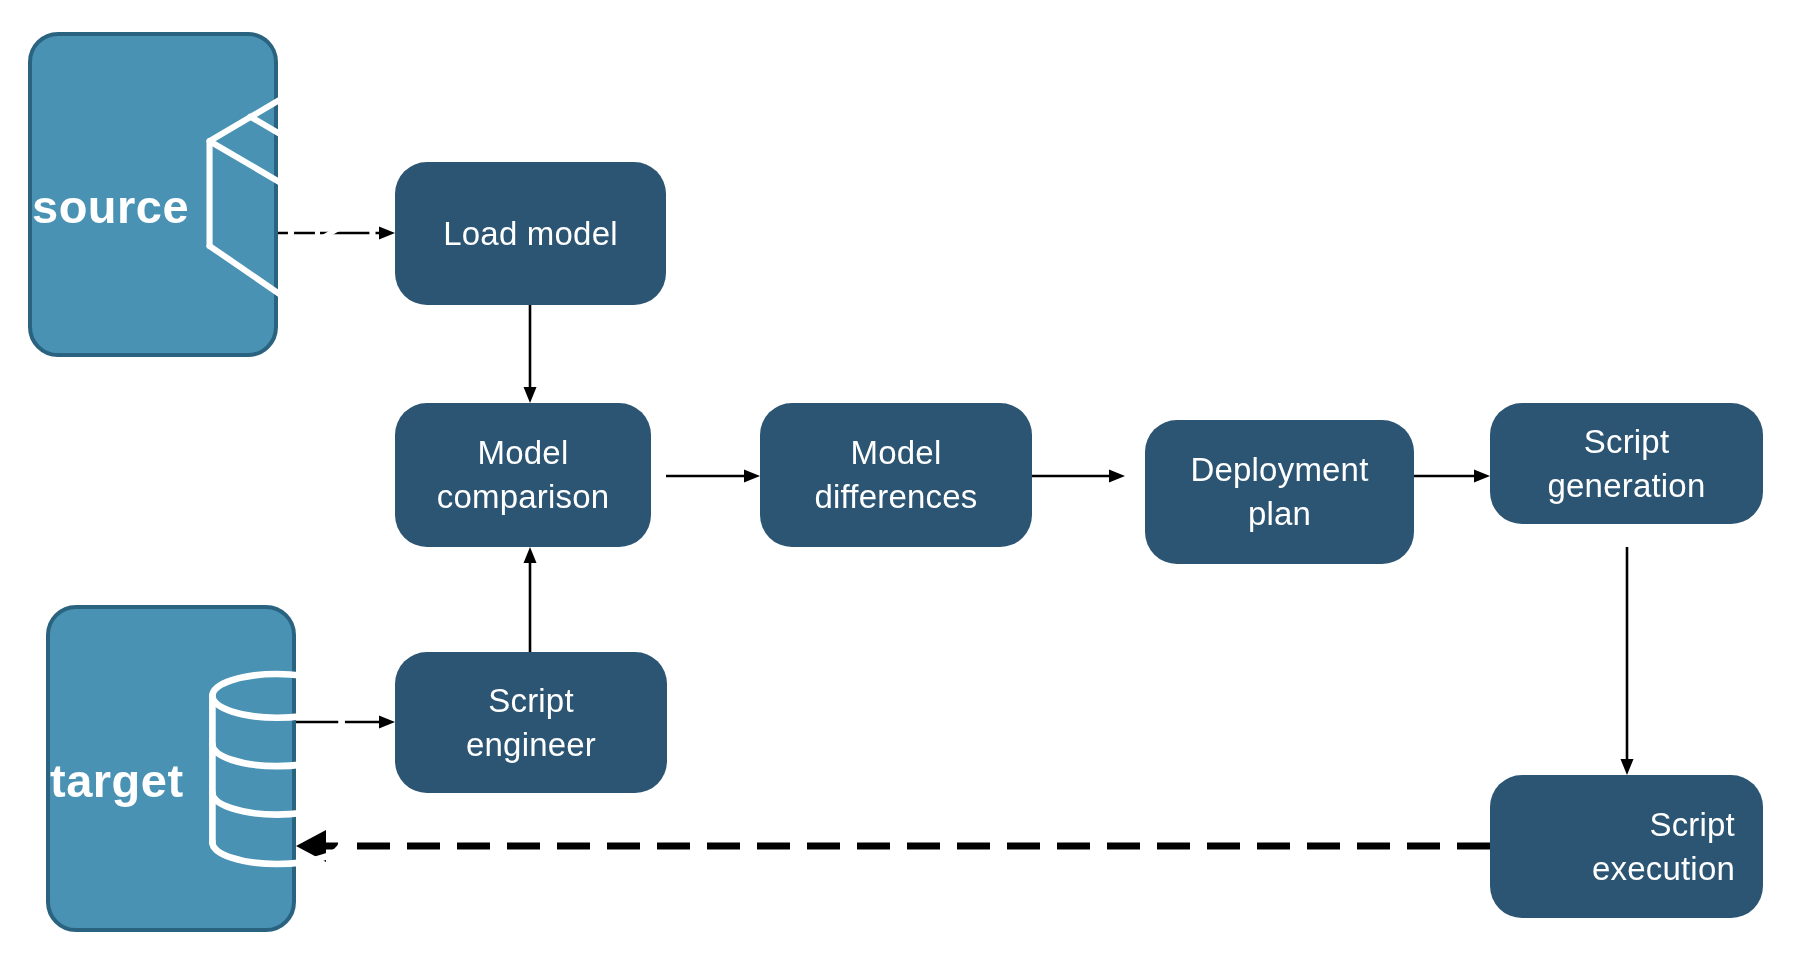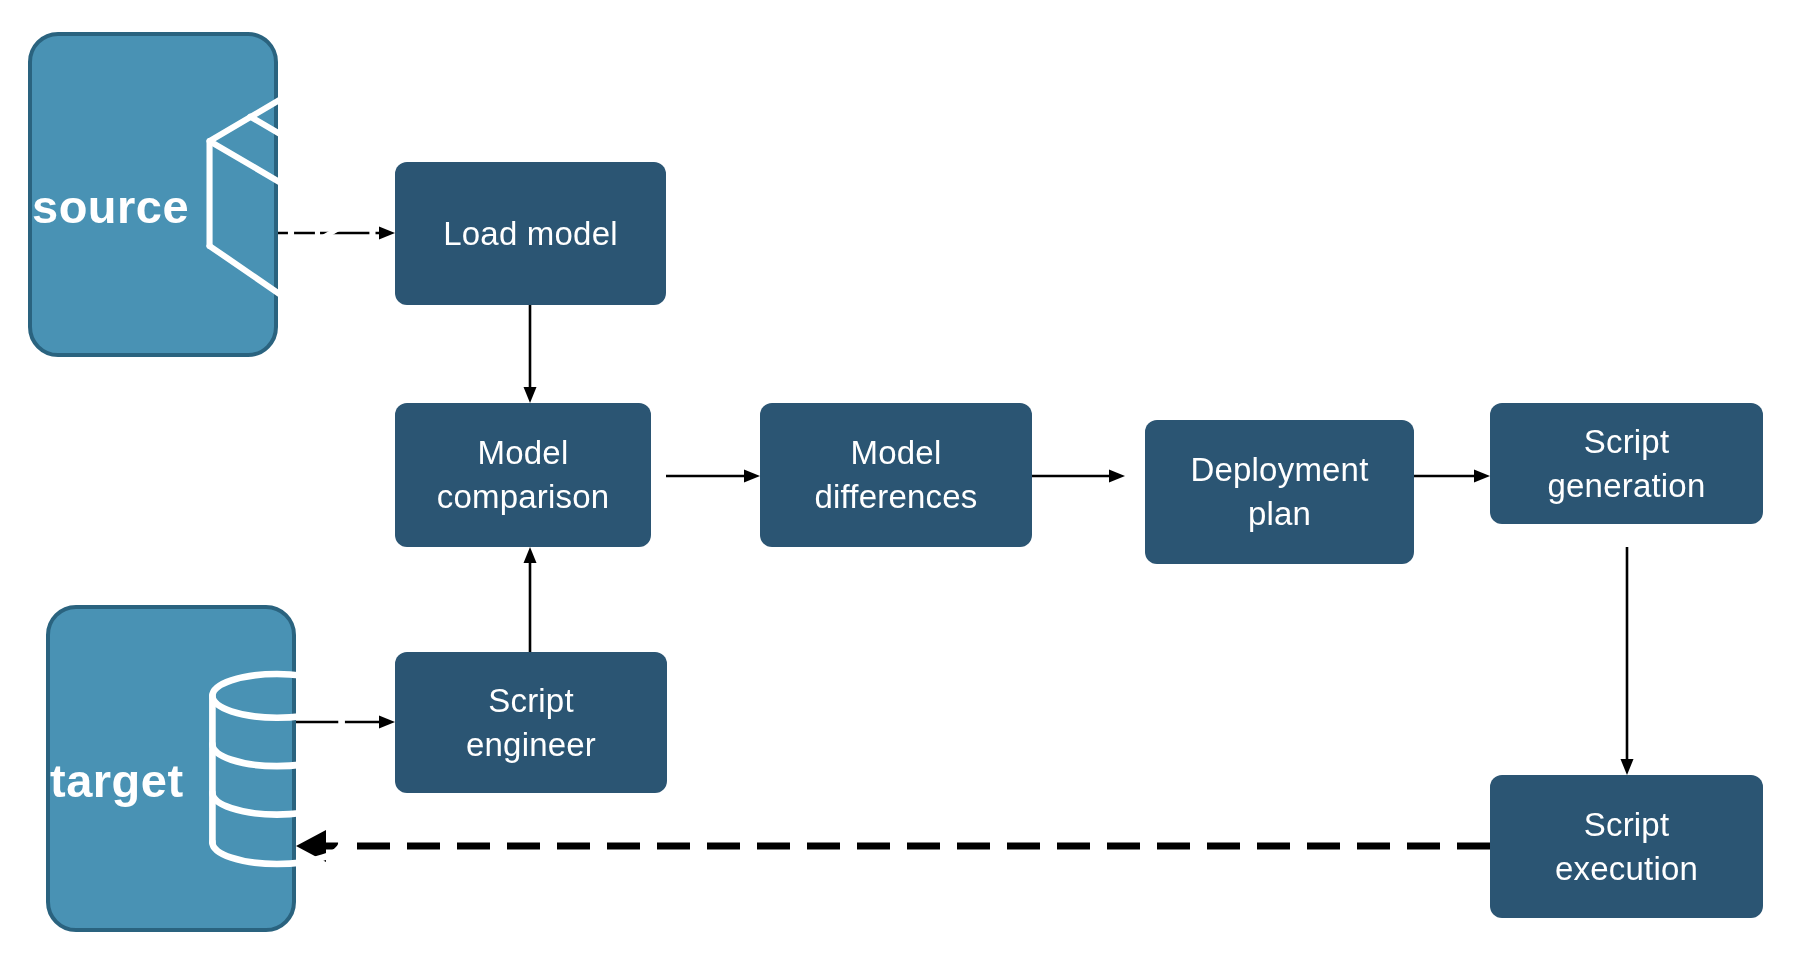--- a/index.html
+++ b/index.html
@@ -18,21 +18,21 @@
     position: absolute;
     left: 0; top: 0;
     width: 1800px;
     height: 959px;
     pointer-events: none;
   }
   .node {
     position: absolute;
     background: #2B5573;
     color: #ffffff;
-    border-radius: 12px;
+    border-radius: 32px;
     display: flex;
     align-items: center;
     justify-content: center;
     text-align: center;
     font-size: 33px;
     line-height: 1.32;
     padding: 0 28px;
     box-sizing: border-box;
     letter-spacing: 0.2px;
   }
@@ -60,21 +60,21 @@
     justify-content: center;
     width: 100%;
   }
   
   #n-load       { left: 395px;  top: 162px; width: 271px; height: 143px; }
   #n-compare    { left: 395px;  top: 403px; width: 256px; height: 144px; }
   #n-diff       { left: 760px;  top: 403px; width: 272px; height: 144px; }
   #n-deploy     { left: 1125px; top: 420px; width: 269px; height: 144px; margin-left: 20px; }
   #n-scriptgen  { left: 1490px; top: 403px; width: 273px; height: 121px; }
   #n-reverse    { left: 395px;  top: 652px; width: 272px; height: 141px; }
-  #n-scriptexec { left: 1490px; top: 775px; width: 273px; height: 143px; }
+  #n-scriptexec { left: 1490px; top: 775px; width: 273px; height: 143px; text-align: right; }
   #ep-source    { left: 28px;  top: 32px;  width: 250px; height: 325px; }
   #ep-target    { left: 46px;  top: 605px; width: 250px; height: 327px; gap: 17px; }
 </style>
 </head>
 <body>
 
 <div class="stage">
 
   <svg class="edges" viewBox="0 0 1800 959" xmlns="http://www.w3.org/2000/svg">
     <g stroke="#000000" stroke-width="2.6" fill="#000000">

